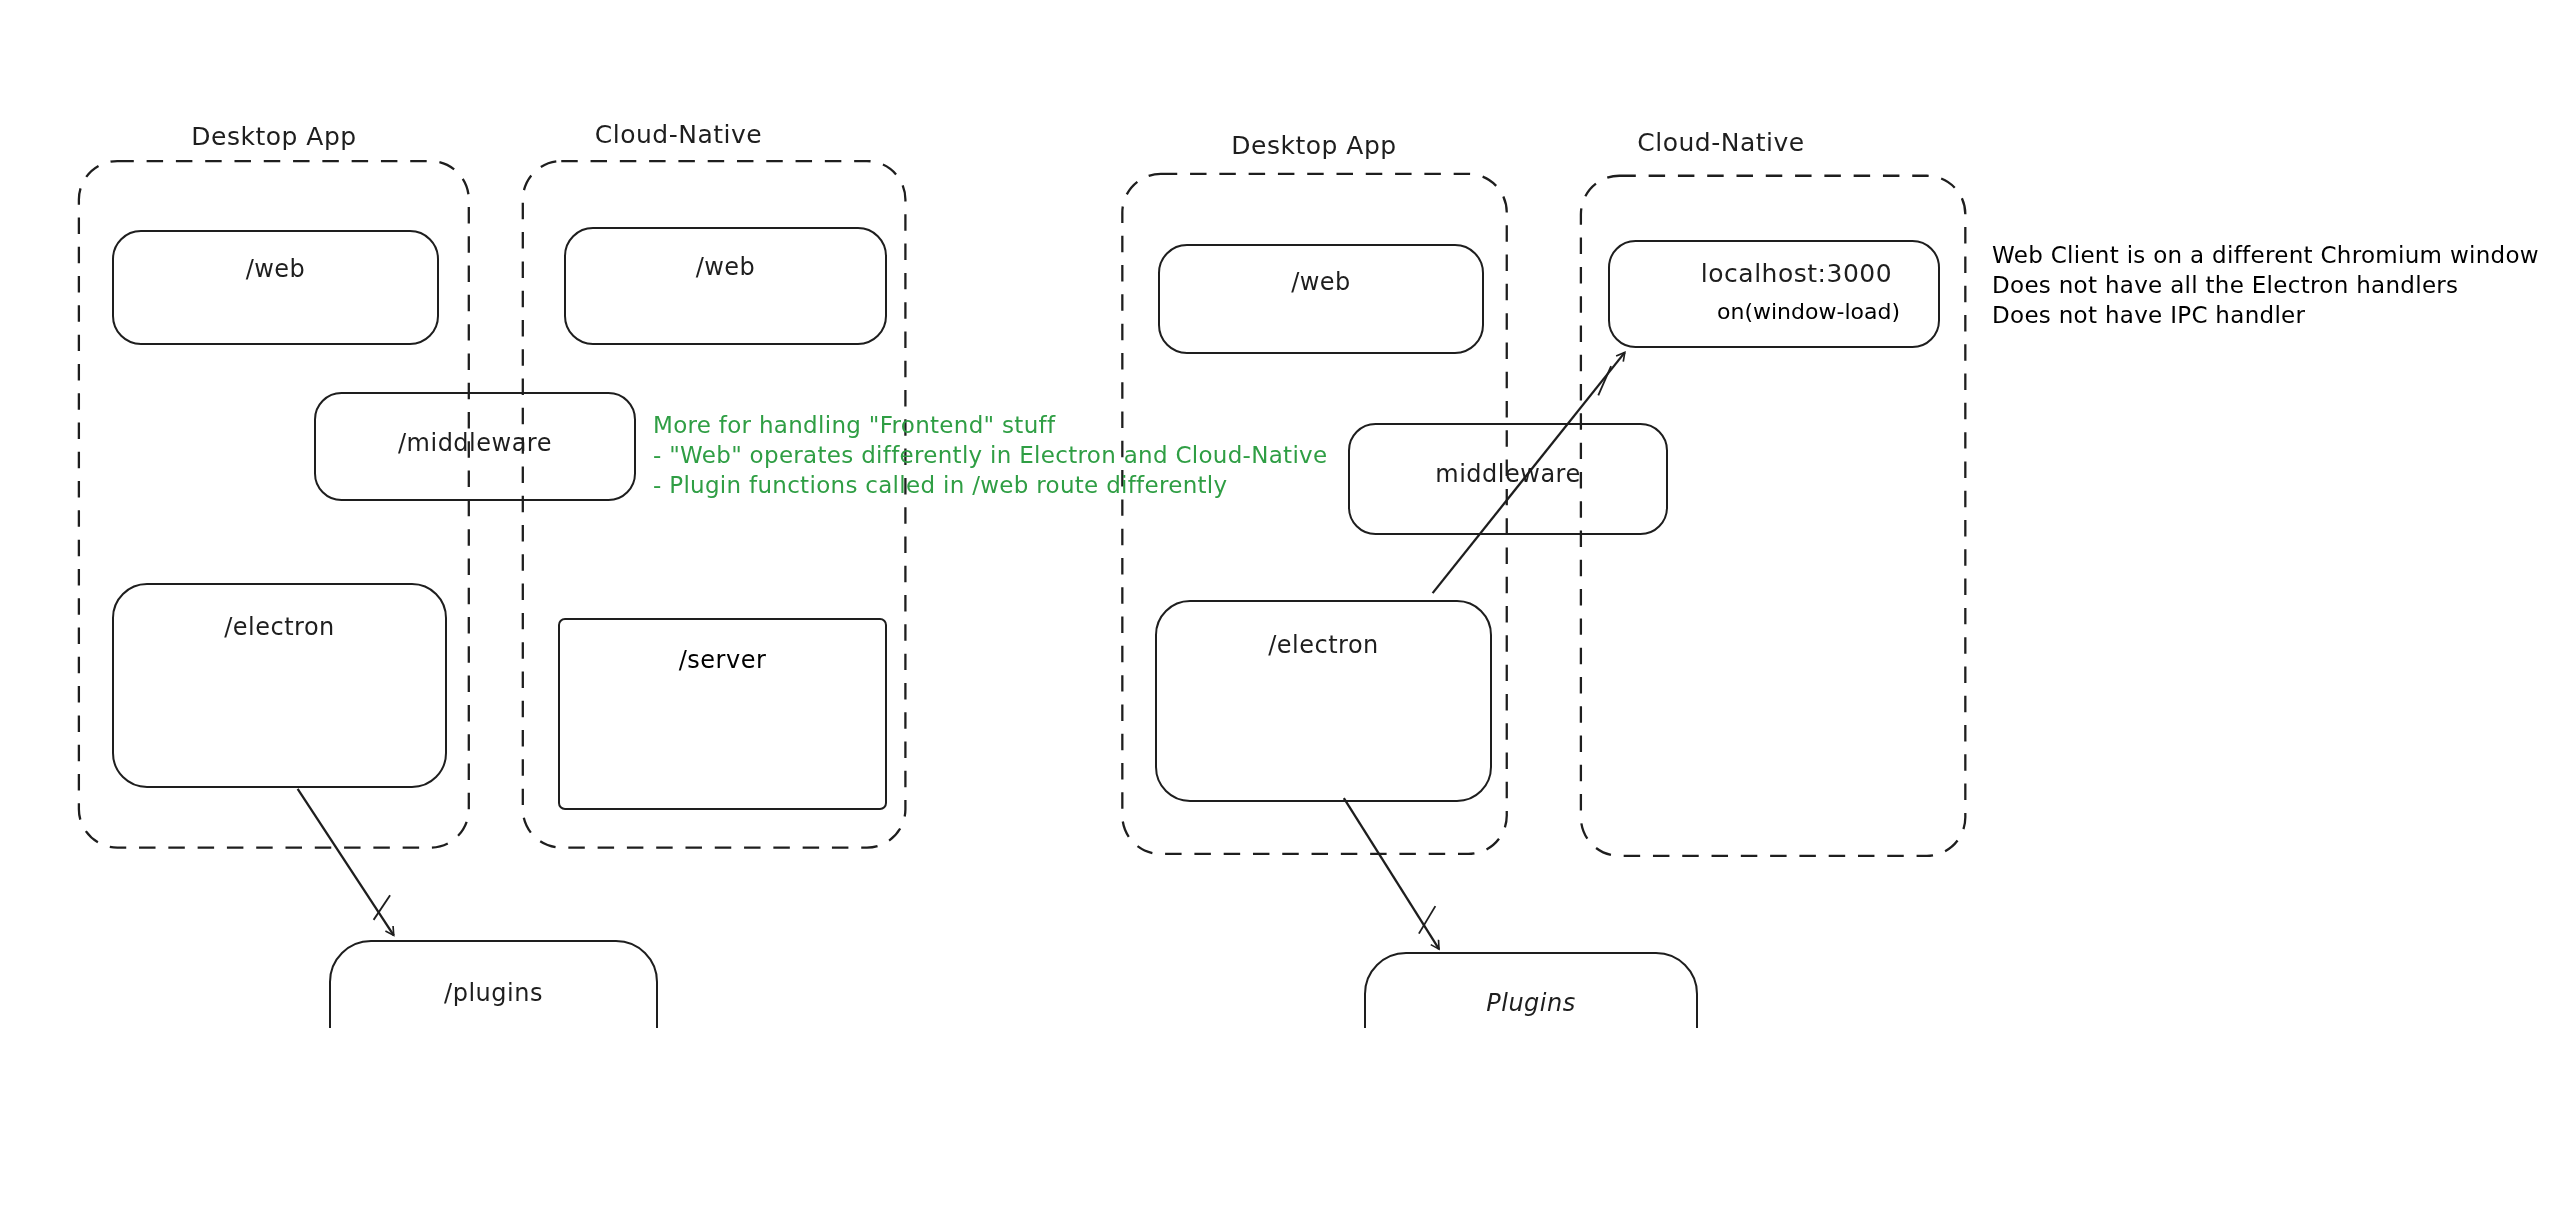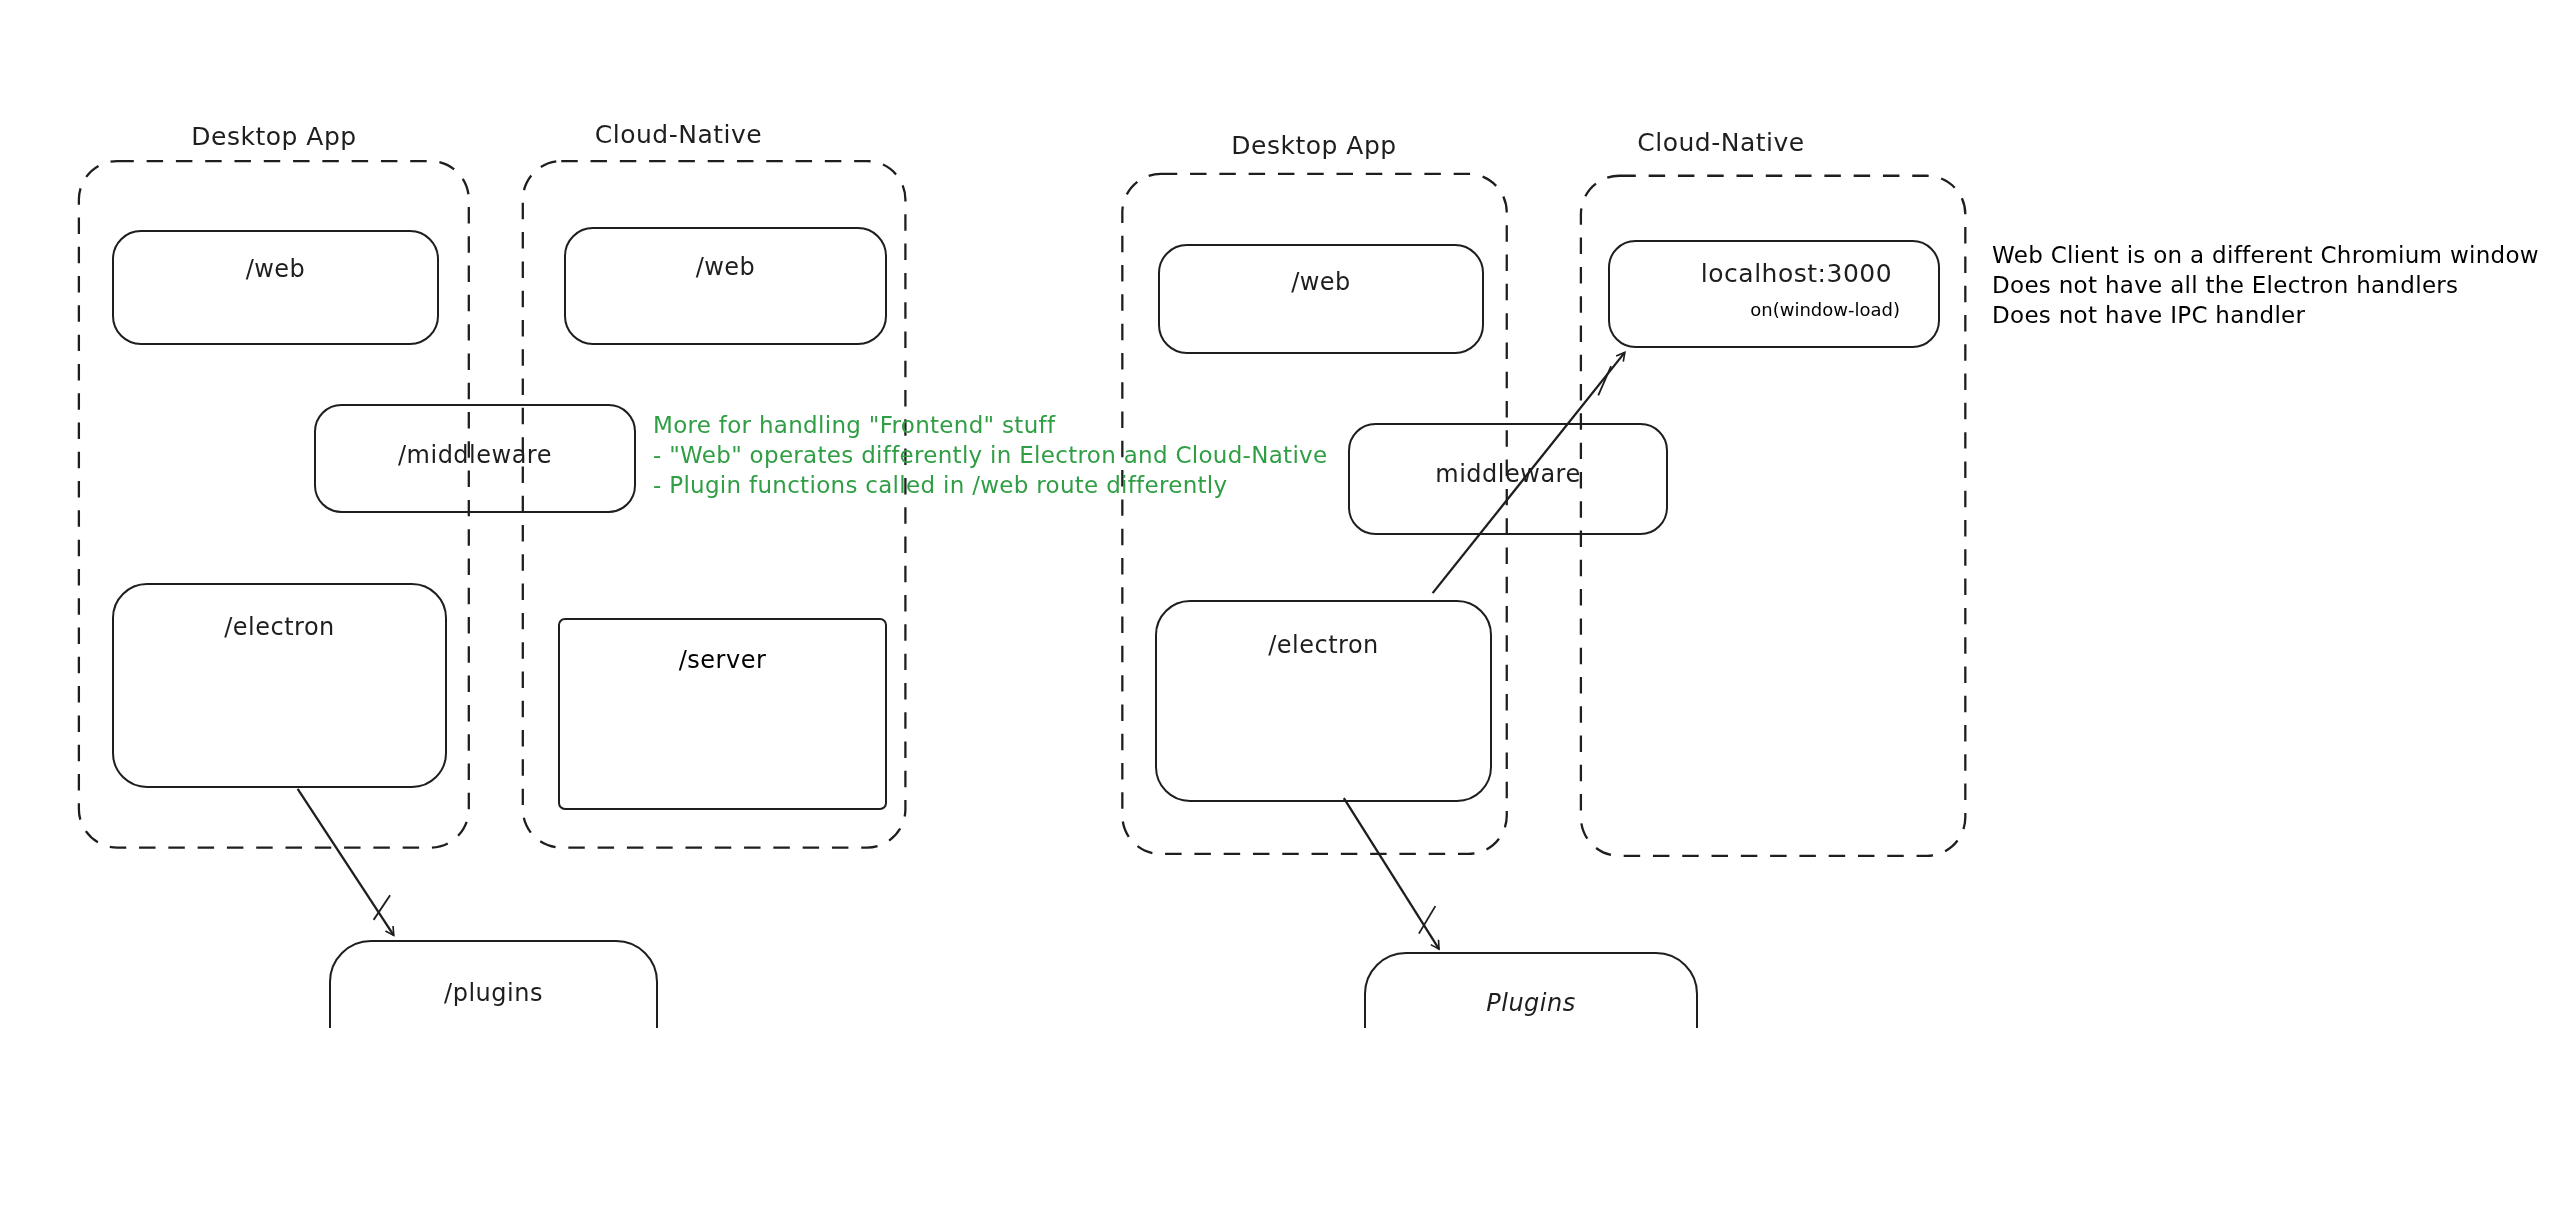--- a/index.html
+++ b/index.html
@@ -34,21 +34,21 @@
   .red-text{color:#000000;}
   .green-text{color:#2f9e44;}
   .annotation{
     position:absolute;
     font-size:23px;
     line-height:30px;
     letter-spacing:0.3px;
     white-space:nowrap;
   }
   .localhost-sub{
-    font-size:18px;
+    font-size:22px;
     text-align:right;
     padding-right:38px;
     margin-top:11px;
     white-space:nowrap;
   }
 </style>
 </head>
 <body>
 
 <div class="canvas">
@@ -80,21 +80,21 @@
   <div class="section-label" style="left:523px;top:120px;width:311px;">Cloud-Native</div>
 
   <div class="node" style="left:112px;top:230px;width:327px;height:115px;border-radius:29px;">
     <div class="node-label" style="padding-top:23px;">/web</div>
   </div>
 
   <div class="node" style="left:564px;top:227px;width:323px;height:118px;border-radius:29px;">
     <div class="node-label" style="padding-top:24px;">/web</div>
   </div>
 
-  <div class="node" style="left:314px;top:404px;width:322px;height:109px;border-radius:27.5px;">
+  <div class="node" style="left:314px;top:392px;width:322px;height:109px;border-radius:27.5px;">
     <div class="node-label" style="padding-top:35px;">/middleware</div>
   </div>
 
   <div class="node" style="left:112px;top:583px;width:335px;height:205px;border-radius:35px;">
     <div class="node-label" style="padding-top:27.5px;">/electron</div>
   </div>
 
   <div class="node" style="left:558px;top:618px;width:329px;height:192px;border-radius:7px;">
     <div class="node-label red-text" style="padding-top:26px;">/server</div>
   </div>

